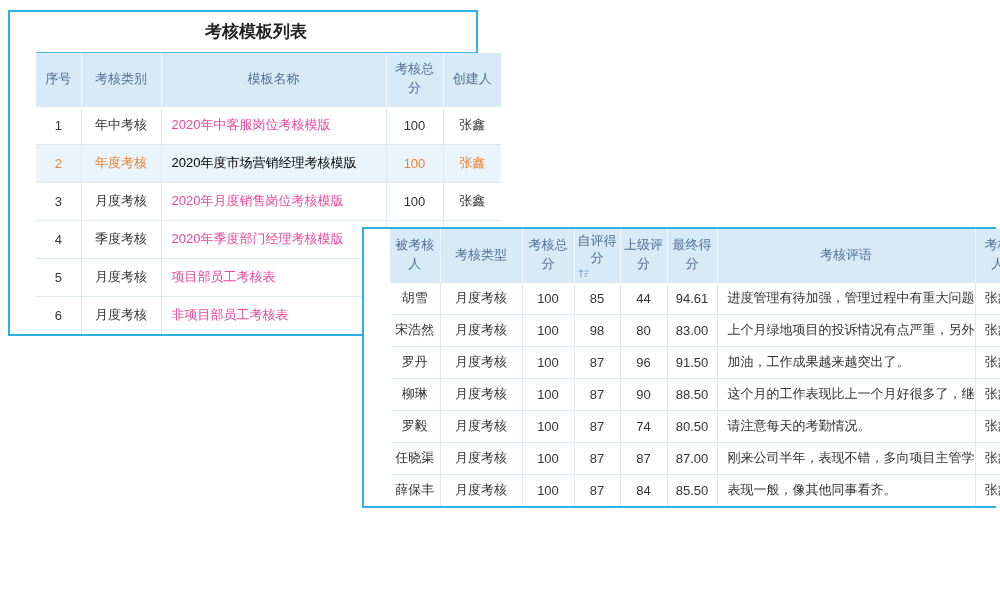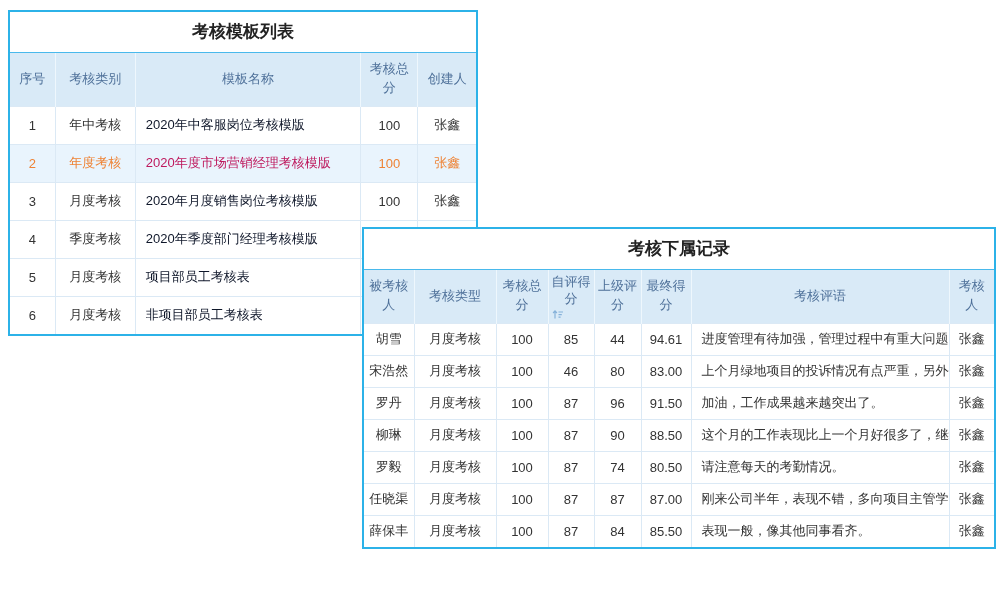--- a/index.html
+++ b/index.html
@@ -2,21 +2,21 @@
 <html><head>
 <meta charset="utf-8">
 <style>
   html,body{margin:0;padding:0;}
   body{
     width:1000px;height:600px;position:relative;background:#fff;
     font-family:"Liberation Sans","DejaVu Sans",sans-serif;
     overflow:hidden;
   }
   .panel{
-    position:absolute;background:#fff;border:2px solid #2cb2e8;box-sizing:border-box;
+    position:absolute;background:#fff;border:2px solid #2cb2e8;box-sizing:border-box;padding-left:26px;
   }
   .panel-templates{left:8px;top:10px;width:470px;z-index:1;}
   .panel-records{left:362px;top:227px;width:634px;z-index:2;}
   .panel-title{
     height:40px;line-height:40px;text-align:center;font-weight:bold;
     font-size:17px;color:#222;border-bottom:1px solid #49b9ec;
     background:#fff;
   }
   table{border-collapse:collapse;table-layout:fixed;width:100%;}
   th{
@@ -28,23 +28,23 @@
   td{
     font-size:13px;color:#333;text-align:center;vertical-align:middle;
     border-right:1px solid #dbe9f5;border-top:1px solid #dbe9f5;
     overflow:hidden;white-space:nowrap;padding:0 3px;box-sizing:border-box;
     background:#fff;
   }
   td:last-child{border-right:none;}
   .panel-templates td{height:38px;}
   .panel-records td{height:32px;}
   td.left{text-align:left;padding-left:10px;padding-right:6px;text-overflow:clip;}
-  td.link{color:#0f172a;cursor:pointer;}
+  td.link{color:#ec4899;cursor:pointer;}
   tr.highlight td{background:#e9f4fd;color:#ee8234;}
-  tr.highlight td.link{color:#be185d;margin-left:45px;}
+  tr.highlight td.link{color:#000000;margin-left:45px;}
   .th-stack{display:flex;flex-direction:column;align-items:flex-start;line-height:1.35;}
   .sort-icon{display:block;height:11px;margin-top:1px;cursor:pointer;}
 </style>
 </head>
 <body>
 
 <div class="panel panel-templates">
   <div class="panel-title">考核模板列表</div>
   <table>
     <colgroup>
@@ -104,21 +104,20 @@
           <td>月度考核</td>
           <td class="left link">非项目部员工考核表</td>
           <td>100</td>
           <td>张鑫</td>
         </tr>
       </tbody>
   </table>
 </div>
 
 <div class="panel panel-records">
-  <div class="panel-title">考核下属记录</div>
   <table>
     <colgroup>
       <col style="width:50px">
         <col style="width:82px">
         <col style="width:52px">
         <col style="width:46px">
       <col style="width:47px">
         <col style="width:50px">
         <col style="width:258px">
         <col style="width:45px">
@@ -151,21 +150,21 @@
           <td>85</td>
           <td>44</td>
           <td>94.61</td>
           <td class="left">进度管理有待加强，管理过程中有重大问题，随时...</td>
           <td>张鑫</td>
         </tr>
         <tr>
           <td>宋浩然</td>
           <td>月度考核</td>
           <td>100</td>
-          <td>46</td>
+          <td>98</td>
           <td>80</td>
           <td>83.00</td>
           <td class="left">上个月绿地项目的投诉情况有点严重，另外每天的...</td>
           <td>张鑫</td>
         </tr>
         <tr>
           <td>罗丹</td>
           <td>月度考核</td>
           <td>100</td>
           <td>87</td>

